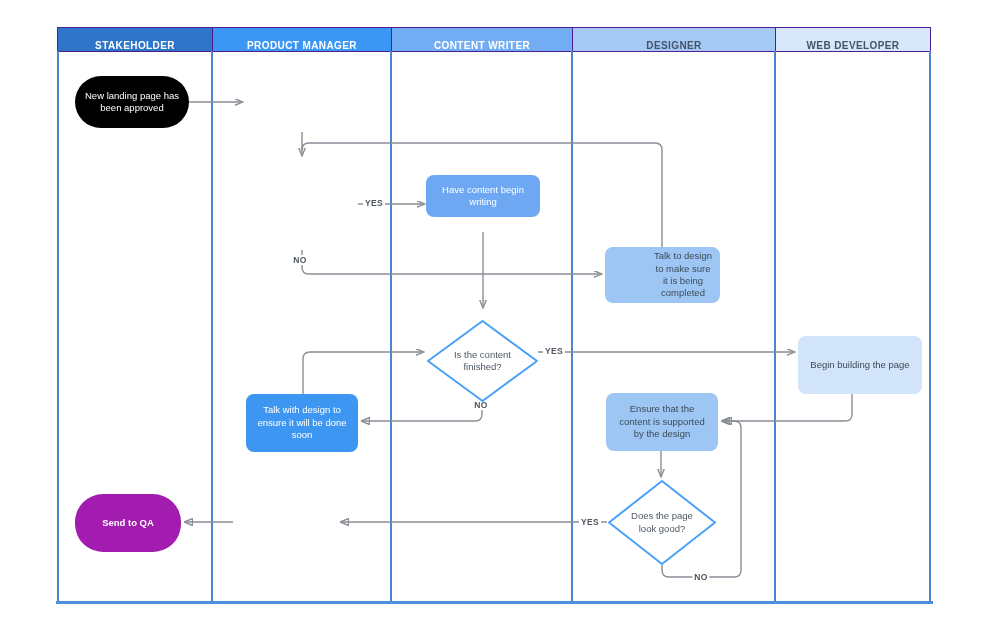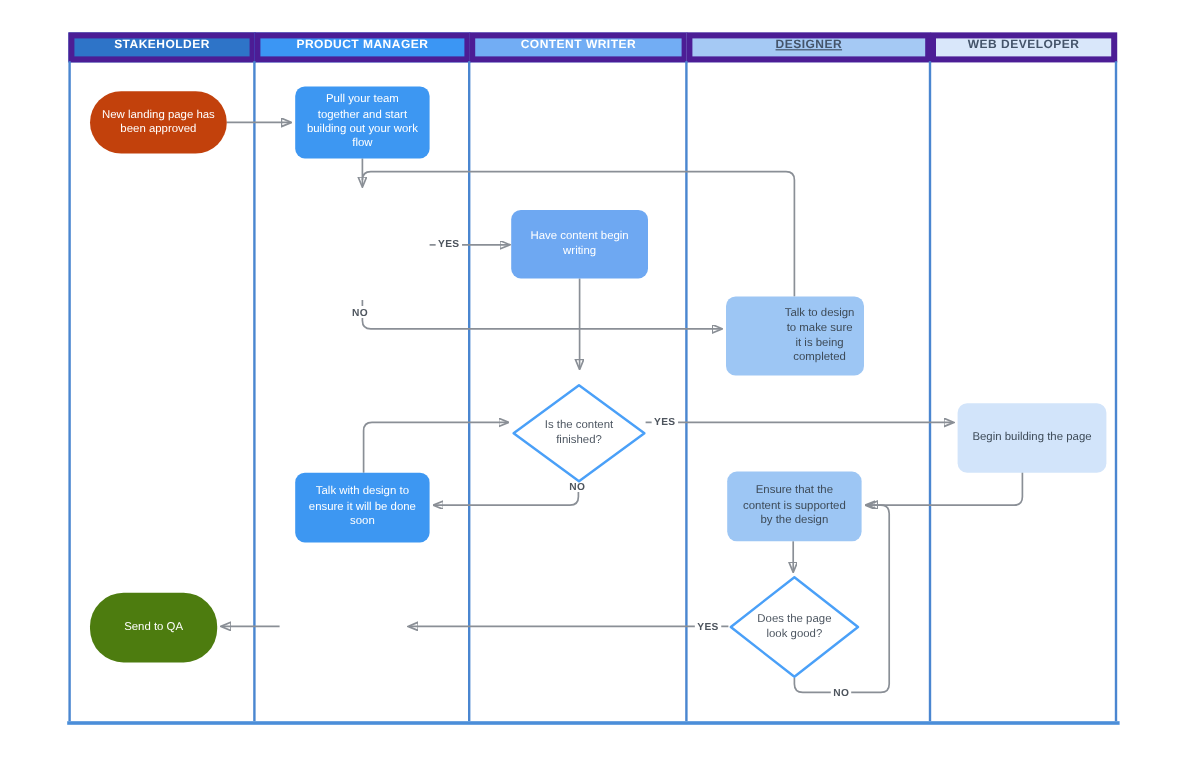--- a/index.html
+++ b/index.html
@@ -1,44 +1,44 @@
 <!DOCTYPE html>
 <html><head>
 <meta charset="utf-8">
 <style>
   html,body{margin:0;padding:0;background:#ffffff;}
   body{width:987px;height:635px;font-family:"Liberation Sans","DejaVu Sans",sans-serif;-webkit-font-smoothing:antialiased;}
   #stage{position:relative;width:987px;height:635px;overflow:hidden;background:#ffffff;}
 
   
-  .lane-head{position:absolute;top:27px;height:25px;box-sizing:border-box;border:5px solid #4c1d95;
-             display:flex;align-items:flex-start;justify-content:center;
+  .lane-head{position:absolute;top:27px;height:25px;box-sizing:border-box;border:1px solid #4c1d95;
+             display:flex;align-items:flex-end;justify-content:center;
              font-size:10px;font-weight:bold;letter-spacing:.4px;}
   .lh0{left:57px;width:156px;background:#2e74c8;color:#ffffff;}
   .lh1{left:212px;width:180px;background:#3b96f4;color:#ffffff;}
   .lh2{left:391px;width:182px;background:#72adf4;color:#ffffff;}
-  .lh3{left:572px;width:204px;background:#a5c9f4;color:#44546a;text-decoration:underline;}
+  .lh3{left:572px;width:204px;background:#a5c9f4;color:#44546a;}
   .lh4{left:775px;width:156px;background:#d9e7fa;color:#44546a;}
 
   .vline{position:absolute;top:51px;width:2px;height:550px;background:#4a86d0;}
   .outerL{left:57px;} .outerR{left:929px;}
   .l1{left:211px;} .l2{left:390px;} .l3{left:571px;} .l4{left:774px;}
   .bottomline{position:absolute;left:56px;top:601px;width:877px;height:3px;background:#4b8ed9;}
 
   
   .node{position:absolute;box-sizing:border-box;display:flex;align-items:center;justify-content:center;
         text-align:center;font-size:9.5px;line-height:1.3;padding:4px 7px;}
   .proc{border-radius:8px;}
   .term{border-radius:28px;}
-  .c-start{background:#c2410c;color:#ffffff;}
+  .c-start{background:#000000;color:#ffffff;}
   .c-bright{background:#3d97f2;color:#ffffff;}
   .c-med{background:#6ea8f2;color:#ffffff;}
   .c-light{background:#9dc6f4;color:#3d4a57;}
   .c-xlight{background:#d2e4fa;color:#3d4a57;}
-  .c-navy{background:#4d7c0f;color:#ffffff;}
+  .c-navy{background:#a21caf;color:#ffffff;font-weight:bold;}
 
   .diamond{position:absolute;}
   .diamond svg{position:absolute;inset:0;width:100%;height:100%;overflow:visible;}
   .diamond polygon{fill:#ffffff;stroke:#4aa0f8;stroke-width:2;stroke-linejoin:round;vector-effect:non-scaling-stroke;}
   .dtext{position:absolute;inset:0;display:flex;align-items:center;justify-content:center;
          text-align:center;font-size:9.5px;line-height:1.3;color:#4d5661;padding:0 20px;}
 
   
   #wires{position:absolute;inset:0;pointer-events:none;}
   #wires path{fill:none;stroke:#8a8f96;stroke-width:1.4;}
@@ -98,26 +98,25 @@
 
   <span class="edge-label" style="left:374px;top:203px;">YES</span>
   <span class="edge-label" style="left:300px;top:260px;">NO</span>
   <span class="edge-label" style="left:554px;top:351px;">YES</span>
   <span class="edge-label" style="left:481px;top:405px;">NO</span>
   <span class="edge-label" style="left:590px;top:522px;">YES</span>
   <span class="edge-label" style="left:701px;top:577px;">NO</span>
 
   <div class="node term c-start" style="left:75px;top:76px;width:114px;height:52px;">New landing page has been approved</div>
 
-  <div class="node proc c-bright" style="left:246px;top:72px;width:112px;height:60px;">Pull your team together and start building out your work flow</div>
 
 
-  <div class="node proc c-med" style="left:426px;top:175px;width:114px;height:57px;">Have content begin writing</div>
+  <div class="node proc c-med" style="left:426px;top:175px;width:114px;height:42px;">Have content begin writing</div>
 
-  <div class="node proc c-light" style="left:605px;top:247px;width:115px;height:66px;padding-left:48px;">Talk to design to make sure it is being completed</div>
+  <div class="node proc c-light" style="left:605px;top:247px;width:115px;height:56px;padding-left:48px;">Talk to design to make sure it is being completed</div>
 
   <div class="diamond" style="left:427px;top:320px;width:111px;height:82px;">
     <svg viewBox="0 0 111 82" preserveAspectRatio="none">
       <polygon points="55.5,1 110,41 55.5,81 1,41"></polygon>
     </svg>
     <div class="dtext">Is the content finished?</div>
   </div>
 
   <div class="node proc c-xlight" style="left:798px;top:336px;width:124px;height:58px;">Begin building the page</div>
 

